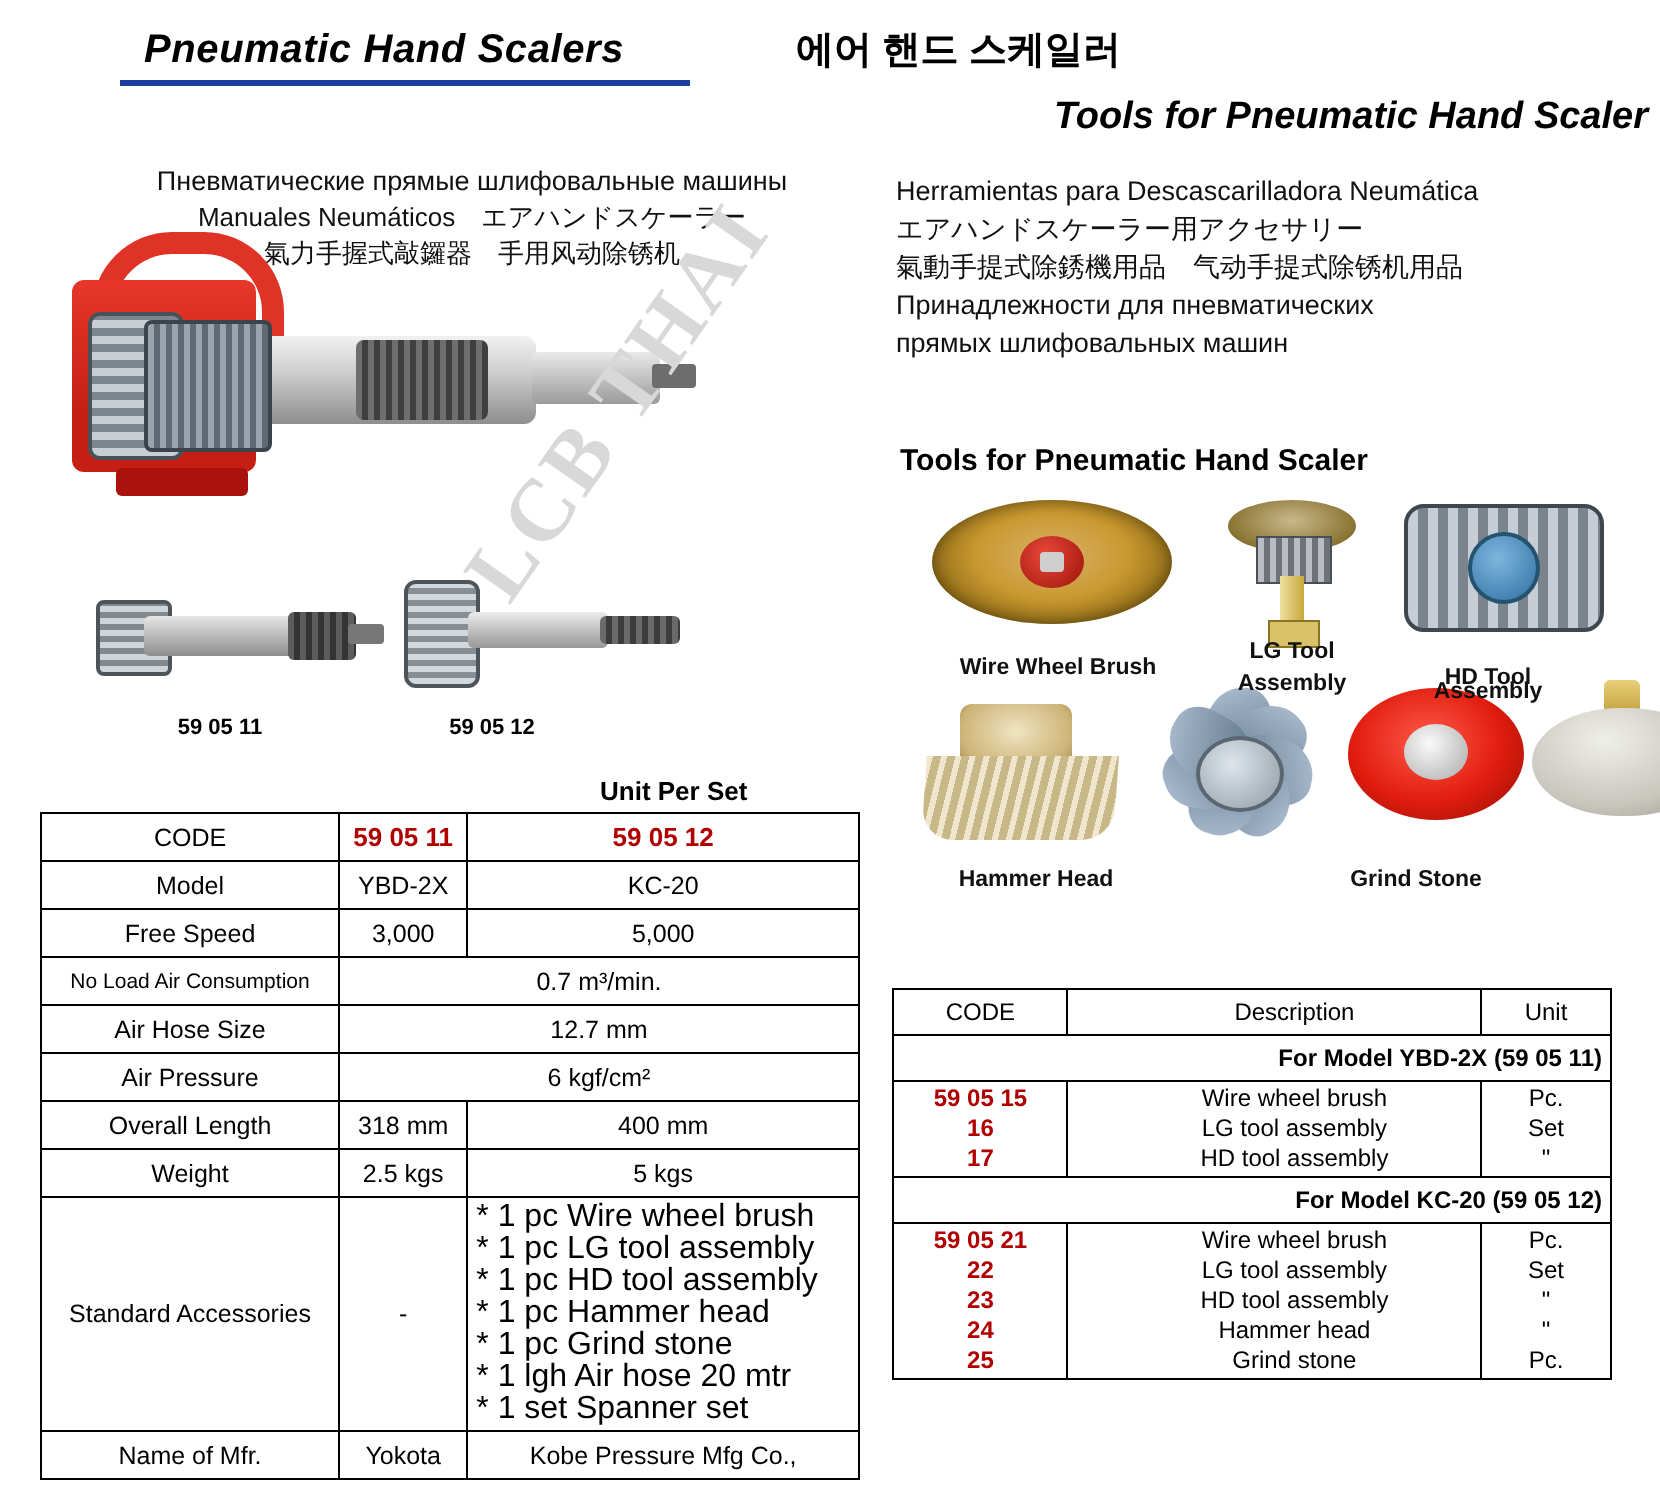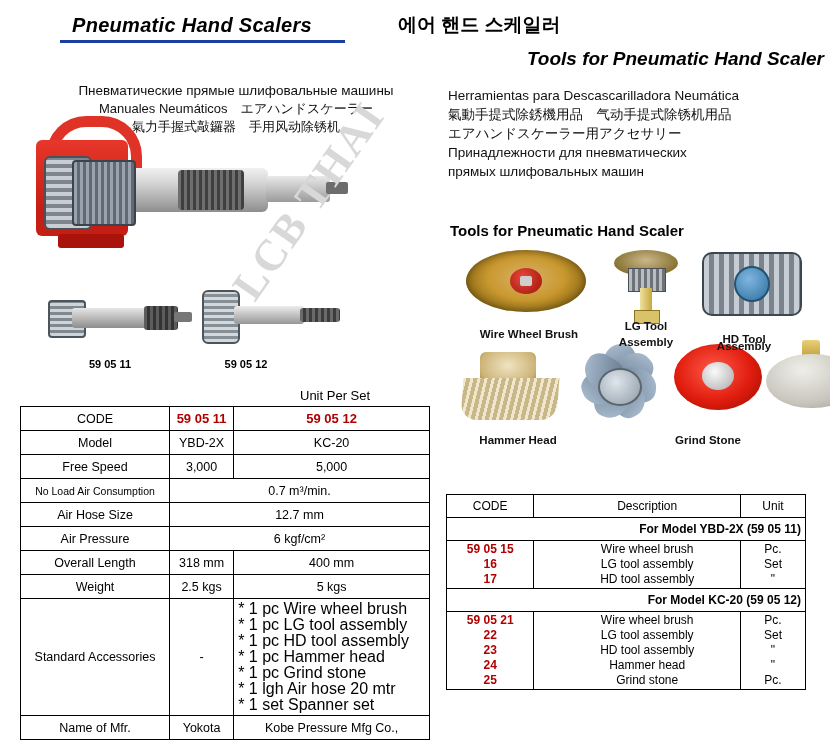--- a/index.html
+++ b/index.html
@@ -150,21 +150,21 @@
     position:absolute;left:222px;top:280px;
     font-size:44px;font-weight:bold;color:#d8d8d8;
     transform:rotate(-55deg);transform-origin:left top;
     letter-spacing:2px;
     font-family:"Liberation Serif", serif;
     pointer-events:none;
   }
 
   
   .unit-per-set{
-    position:absolute;left:300px;top:388px;font-size:13px;
+    position:absolute;left:300px;top:388px;font-size:13px;font-weight:bold;
   }
 
   
   table{border-collapse:collapse;}
   .spec{
     position:absolute;left:20px;top:406px;width:410px;
     font-size:12.5px;
   }
   .spec td{
     border:1px solid #000;
@@ -309,22 +309,22 @@
   <div class="hdr-right">Tools for Pneumatic Hand Scaler</div>
 
   <div class="left-desc">
     <div>Пневматические прямые шлифовальные машины</div>
     <div class="l2">Manuales Neumáticos　エアハンドスケーラー</div>
     <div class="l3">氣力手握式敲鑼器　手用风动除锈机</div>
   </div>
 
   <div class="right-desc">
     <div>Herramientas para Descascarilladora Neumática</div>
+    <div>エアハンドスケーラー用アクセサリー</div>
     <div>氣動手提式除銹機用品　气动手提式除锈机用品</div>
-    <div>エアハンドスケーラー用アクセサリー</div>
     <div>Принадлежности для пневматических</div>
     <div>прямых шлифовальных машин</div>
   </div>
   <div class="right-sub">Tools for Pneumatic Hand Scaler</div>
 
   <div class="scaler-main">
     <div class="sm-handle"></div>
     <div class="sm-red-block"></div>
     <div class="sm-gearL"></div>
     <div class="sm-body"></div>

